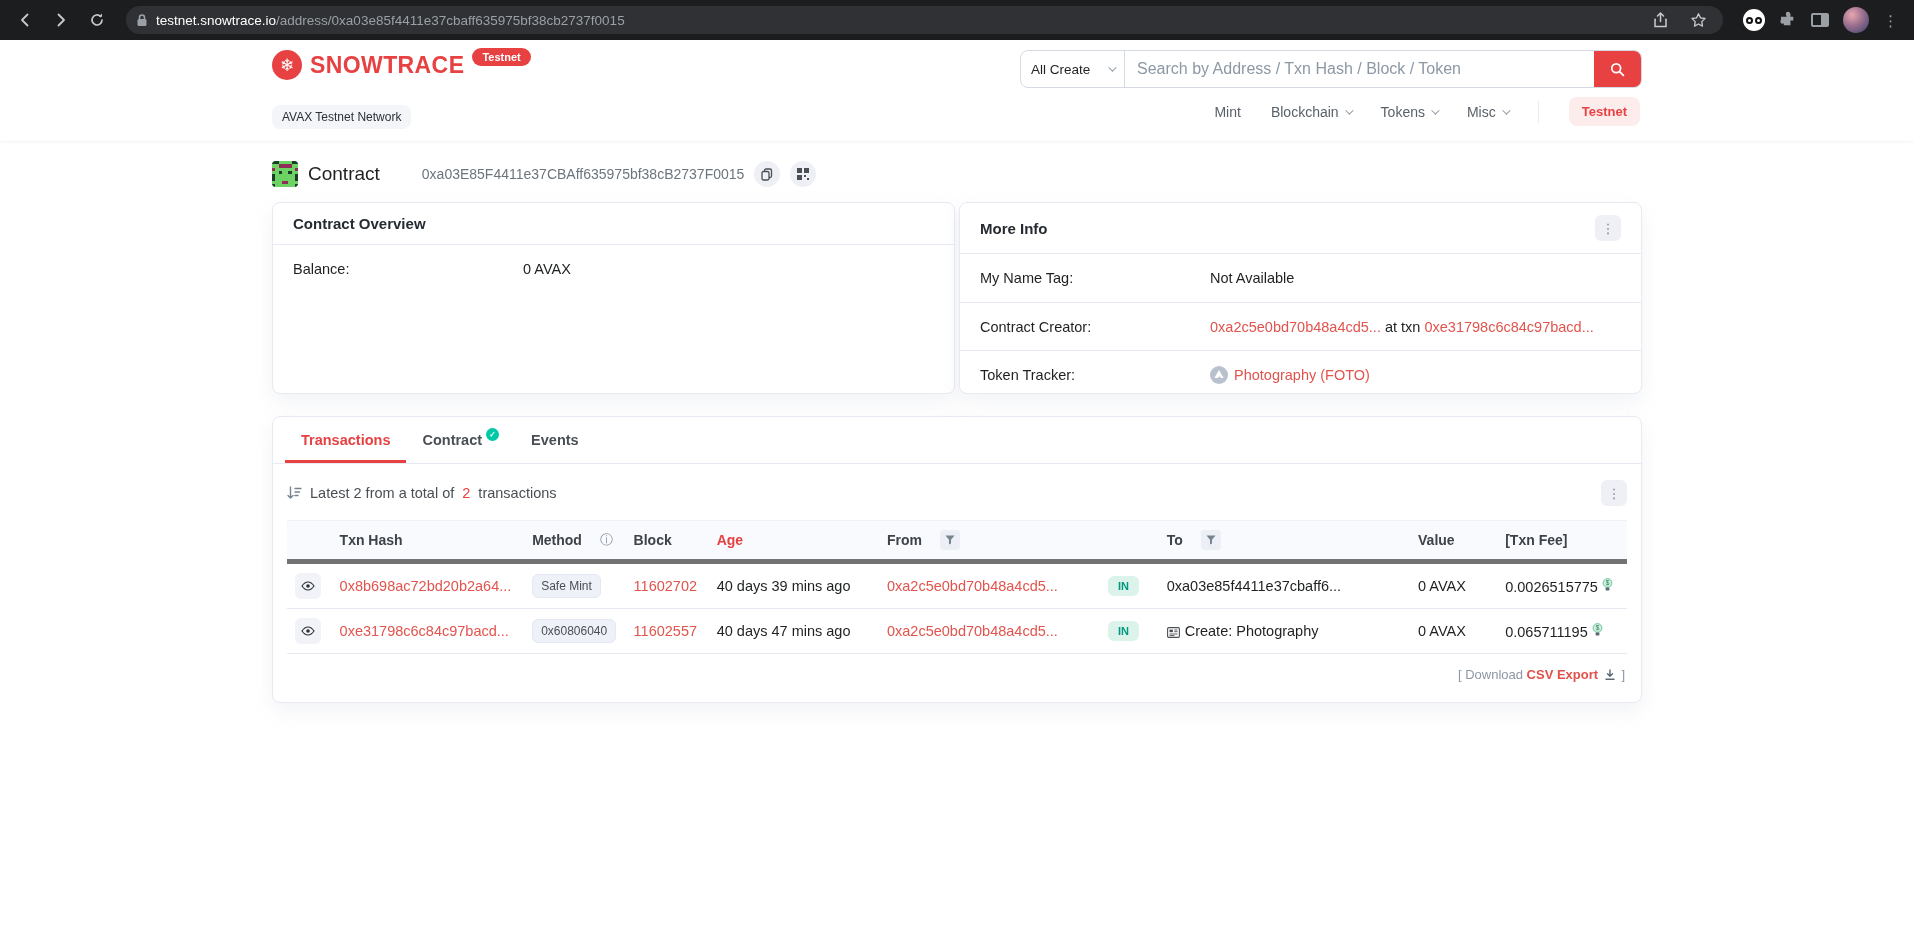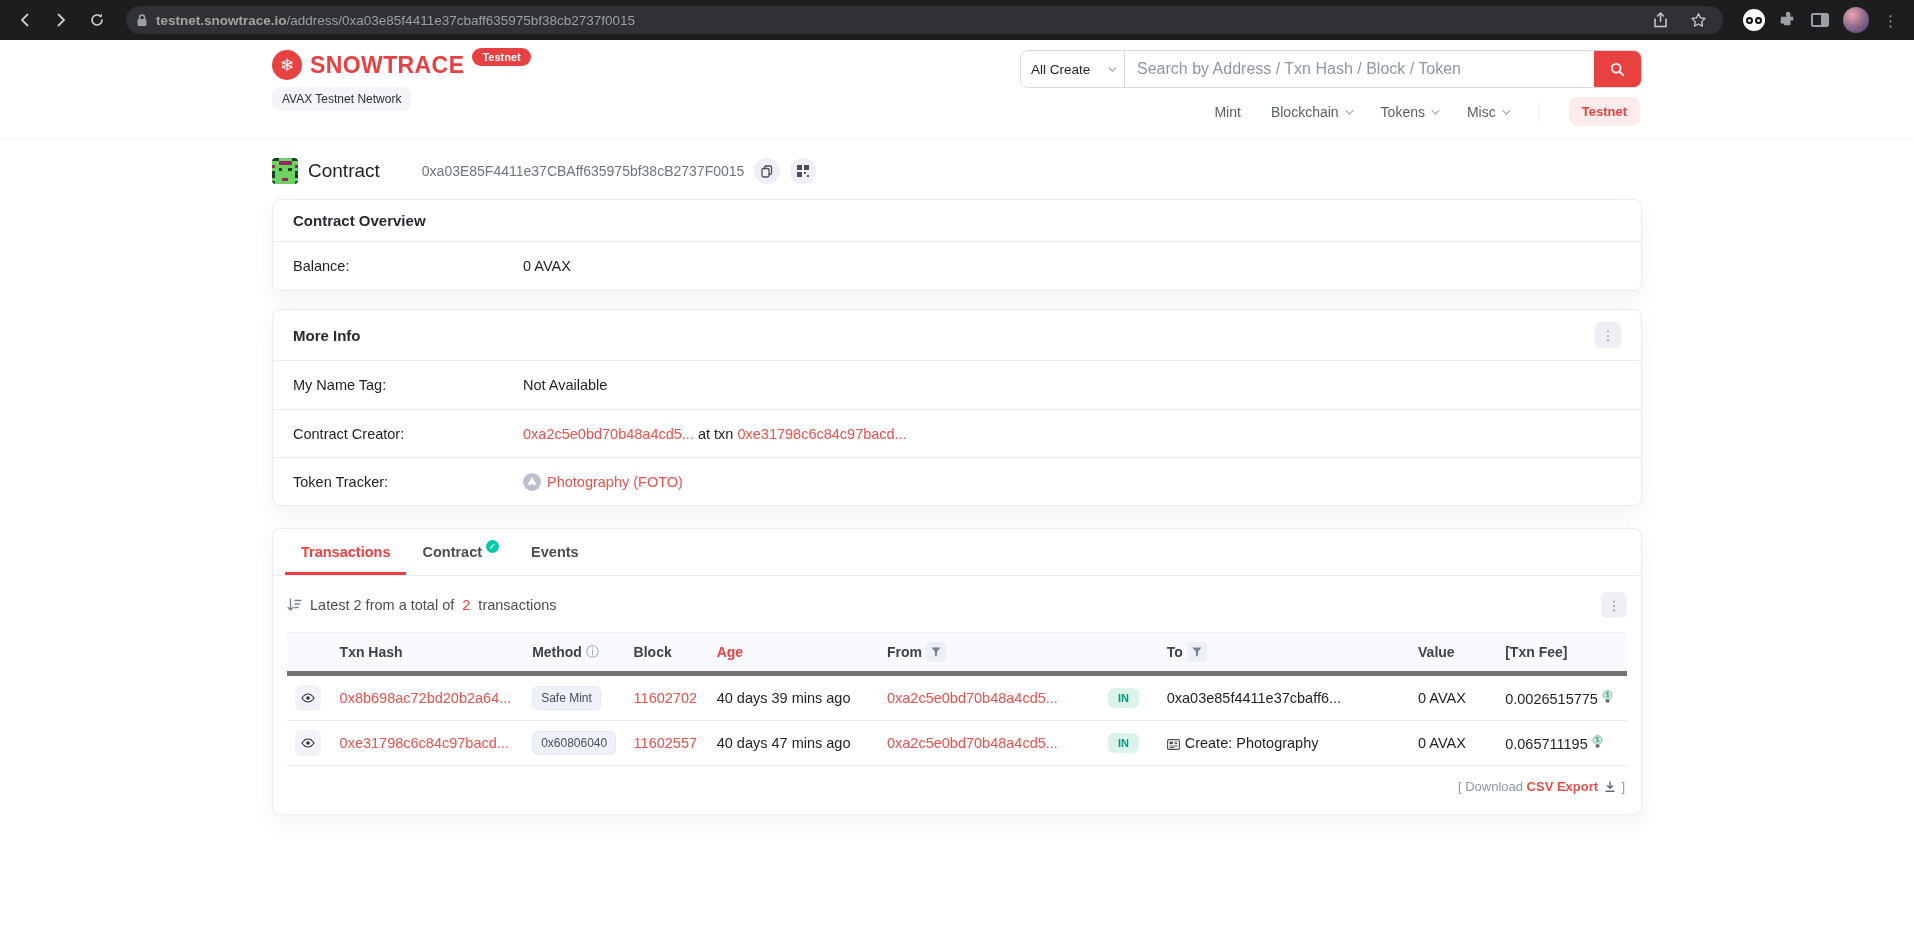--- a/index.html
+++ b/index.html
@@ -5,60 +5,60 @@
   * { margin:0; padding:0; box-sizing:border-box; }
   html,body { width:1914px; height:941px; overflow:hidden; background:#fff;
     font-family:"Liberation Sans", sans-serif; }
 
   
   .browser-bar { height:40px; background:#1c1d1f; display:flex; align-items:center; padding:0 10px; gap:6px; }
   .bb-btn { width:30px; height:30px; display:flex; align-items:center; justify-content:center; border-radius:50%; cursor:pointer; flex:0 0 auto; }
   .bb-btn svg { display:block; }
   .omnibox { flex:1; height:28px; background:#303134; border-radius:14px; margin:0 8px; display:flex; align-items:center; padding:0 10px; gap:8px; min-width:0; }
   .url-text { font-size:13.5px; color:#9aa0a6; white-space:nowrap; overflow:hidden; }
-  .url-text .domain { color:#a3a3a3; font-weight:bold; }
+  .url-text .domain { color:#ffffff; font-weight:normal; }
   .omni-spacer { flex:1; }
   .ext-area { display:flex; align-items:center; gap:14px; padding:0 6px; }
   .owl-ext { width:22px; height:22px; border-radius:50%; background:#fff; display:flex; align-items:center; justify-content:center; gap:2px; }
   .owl-ext i { width:7px; height:7px; border:2px solid #111; border-radius:50%; background:#fff; }
   .sidebar-ic { width:18px; height:14px; border:2px solid #9aa0a6; border-radius:2px; position:relative; }
   .sidebar-ic::after { content:""; position:absolute; right:0; top:0; bottom:0; width:6px; background:#9aa0a6; }
   .avatar { width:26px; height:26px; border-radius:50%;
     background:radial-gradient(circle at 35% 30%, #e8a7b0 0%, #9a6f8e 45%, #35406b 100%); }
   .kebab { color:#9aa0a6; font-size:15px; letter-spacing:0; line-height:1; }
 
   
   .site-header { background:#fff; padding:10px 0 12px; box-shadow:0 1px 3px rgba(25,40,70,.06); }
   .header-inner { width:1370px; margin:0 auto; display:flex; justify-content:space-between; }
   .logo-row { display:flex; align-items:center; }
   .logo-circle { width:30px; height:30px; border-radius:50%; background:#e84142; color:#fff; display:flex; align-items:center; justify-content:center; font-size:17px; }
   .logo-text { color:#e84142; font-weight:800; font-size:23px; letter-spacing:.4px; margin-left:8px; }
   .logo-badge { background:#e84142; color:#fff; font-size:11px; font-weight:bold; padding:3px 10px; border-radius:999px; margin-left:8px; transform:translateY(-8px); display:inline-block; }
-  .network-pill { display:inline-block; margin-top:7px; background:#f4f5f8; border-radius:8px; padding:5px 10px; font-size:12px; color:#2b3138; }
+  .network-pill { display:inline-block; margin-top:25px; background:#f4f5f8; border-radius:8px; padding:5px 10px; font-size:12px; color:#2b3138; }
   .header-right { display:flex; flex-direction:column; align-items:flex-end; gap:9px; }
   .search-bar { width:622px; height:38px; display:flex; border:1px solid #d5dae2; border-radius:8px; overflow:hidden; background:#fff; }
   .filter-select { width:104px; display:flex; align-items:center; justify-content:space-between; padding:0 10px; border-right:1px solid #d5dae2; font-size:13.5px; color:#1e2022; cursor:pointer; flex:0 0 auto; }
   .search-input { flex:1; border:none; outline:none; font-size:16px; color:#1e2022; padding:0 12px; font-family:"Liberation Sans",sans-serif; }
   .search-input::placeholder { color:#8c98a4; }
   .search-btn { width:47px; background:#e84142; border:none; display:flex; align-items:center; justify-content:center; cursor:pointer; }
   .main-nav { display:flex; align-items:center; gap:30px; font-size:14px; color:#5a6169; padding-right:2px; }
   .nav-item { display:flex; align-items:center; gap:6px; cursor:pointer; }
   .chev { width:6px; height:6px; border-right:1.5px solid #8c98a4; border-bottom:1.5px solid #8c98a4; transform:rotate(45deg) translateY(-2px); }
   .nav-divider { width:1px; height:22px; background:#e7eaf3; }
   .nav-testnet { background:#fdecec; color:#e84142; font-size:13px; font-weight:bold; padding:7px 13px; border-radius:8px; cursor:pointer; }
 
   
   .container { width:1370px; margin:0 auto; }
   .title-row { display:flex; align-items:center; gap:10px; margin-top:20px; }
   .blockie { width:26px; height:26px; border-radius:4px; overflow:hidden; flex:0 0 auto; }
   .page-title { font-size:19px; color:#1e2022; font-weight:normal; }
   .page-address { font-size:14px; color:#6c757d;margin-left:32px; }
   .round-btn { width:26px; height:26px; border-radius:50%; background:#eef0f5; border:none; display:flex; align-items:center; justify-content:center; cursor:pointer; }
 
-  .cards-row { display:flex; gap:18px; margin-top:15px;flex-direction:column; }
+  .cards-row { display:flex; gap:4px; margin-top:15px; }
   .card { background:#fff; border:1px solid #e7eaf3; border-radius:8px; box-shadow:0 .5rem 1.2rem rgba(189,197,209,.2); }
   .cards-row .card { flex:1; height:192px; }
   .card-header { display:flex; align-items:center; justify-content:space-between; padding:12px 20px; border-bottom:1px solid #e7eaf3; }
   .card-title { font-size:15px; font-weight:bold; color:#262b31; }
   .sq-btn { width:26px; height:26px; border-radius:6px; background:#eef0f5; border:none; color:#77838f; font-size:13px; display:flex; align-items:center; justify-content:center; cursor:pointer; }
 
   .info-row { display:flex; align-items:center; padding:0 20px; min-height:48px; font-size:14.5px; color:#1e2022; }
   .info-row + .info-row { border-top:1px solid #e7eaf3; }
   .info-label { width:230px; flex:0 0 auto; }
   .red-link { color:#e2544d; text-decoration:none; cursor:pointer; }
@@ -72,21 +72,21 @@
   .verified-badge { width:13px; height:13px; border-radius:50%; background:#00c9a7; color:#fff; font-size:8px; display:flex; align-items:center; justify-content:center; transform:translateY(-4px); }
 
   .summary-row { display:flex; align-items:center; justify-content:space-between; padding:16px 14px 14px; }
   .summary-left { display:flex; align-items:center; gap:8px; font-size:14.5px; color:#4a4f55; }
   .red-count { color:#e84142; }
 
   table.tx-table { width:calc(100% - 28px); margin:0 14px; border-collapse:collapse; }
   .tx-table th { background:#f8fafd; font-size:14px; font-weight:bold; color:#3d4349; text-align:left; padding:9px 8px; border-top:1px solid #eef1f6; border-bottom:5px solid #737373; white-space:nowrap; }
   .tx-table th.age-col { color:#e84142; cursor:pointer; }
   .tx-table td { padding:9px 8px; font-size:14.5px; color:#1e2022; border-bottom:1px solid #e7eaf3; white-space:nowrap; }
-  .th-inner { display:flex; align-items:center; gap:4px; }
+  .th-inner { display:flex; align-items:center; gap:18px; }
   .info-i { color:#8c98a4; font-size:13px; font-weight:normal; }
   .funnel-btn { width:20px; height:20px; border-radius:4px; background:#eceff5; border:none; display:flex; align-items:center; justify-content:center; cursor:pointer; }
   .eye-btn { width:26px; height:26px; border-radius:6px; background:#f1f3f8; border:none; display:flex; align-items:center; justify-content:center; cursor:pointer; }
   .method-badge { display:inline-block; background:#eef1f8; border:1px solid #e3e8f2; color:#4a4f55; font-size:12px; padding:4px 8px; border-radius:6px; }
   .in-badge { display:inline-block; background:#dcf3ec; color:#02977e; font-size:11px; font-weight:bold; padding:4px 10px; border-radius:6px; }
   .fee-cell { font-size:13px; color:#77838f; }
   .doc-icon { vertical-align:-2px; margin-right:5px; }
 
   .col-eye{width:44px;} .col-hash{width:190px;} .col-method{width:100px;} .col-block{width:82px;}
   .col-age{width:168px;} .col-from{width:218px;} .col-dir{width:58px;} .col-to{width:248px;}

